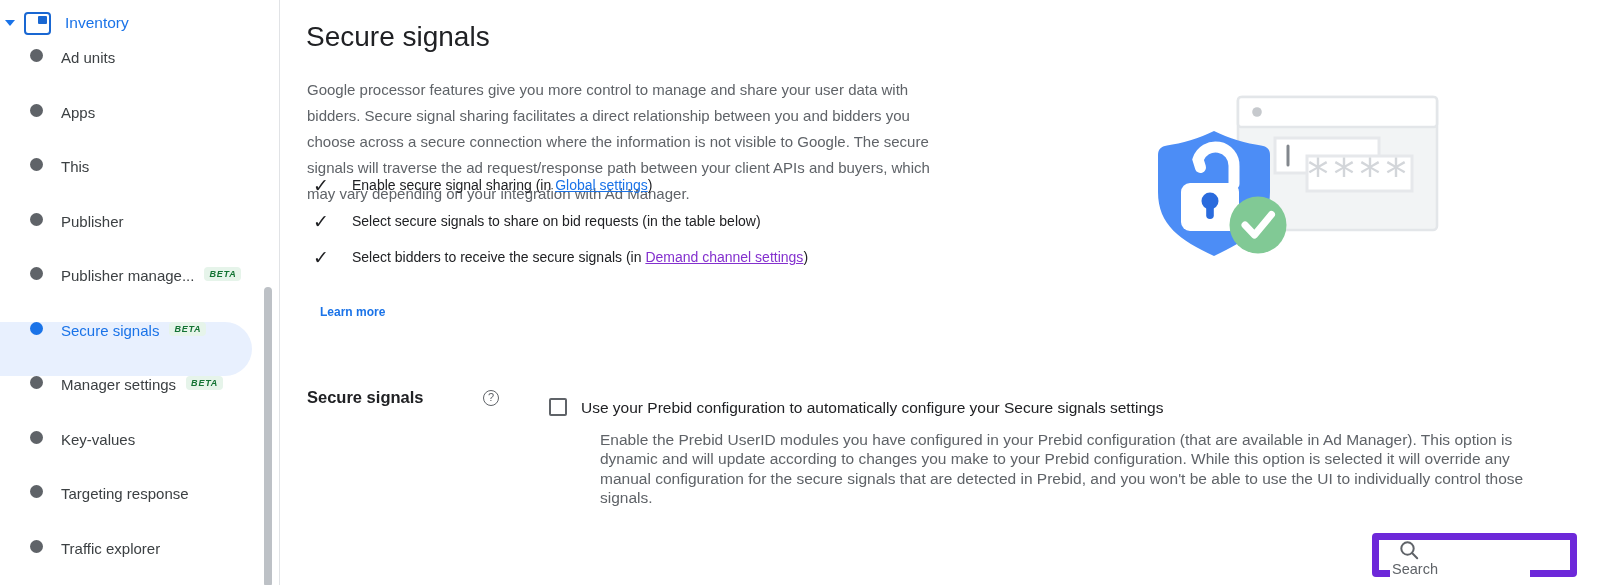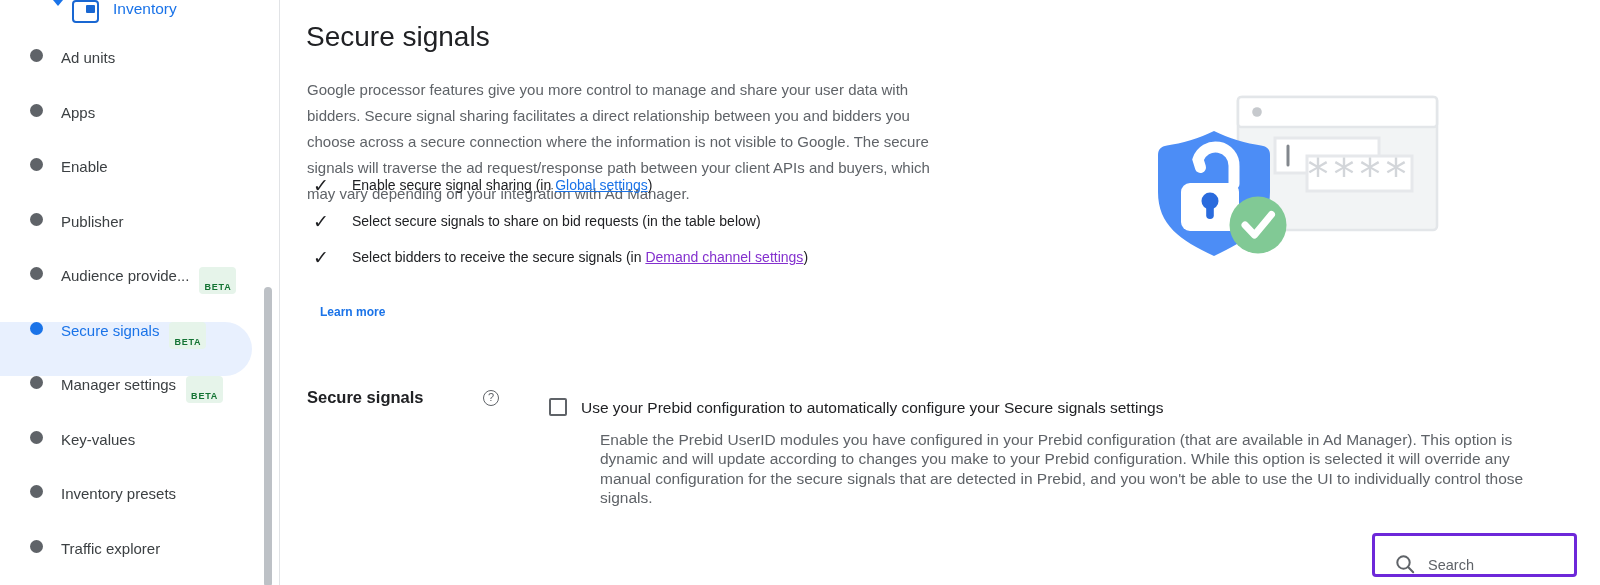--- a/index.html
+++ b/index.html
@@ -6,41 +6,41 @@
   html,body { margin:0; padding:0; }
   body {
     width:1600px; height:585px; position:relative; overflow:hidden;
     background:#fff; font-family:"Liberation Sans", sans-serif; color:#202124;
   }
 
   
   .sidebar { position:absolute; left:0; top:0; width:280px; height:585px;
              border-right:1px solid #e1e3e6; background:#fff; }
   .sidebar-header { position:absolute; top:0; left:0; width:100%; height:46px;
-                    display:flex; cursor:pointer;padding-left:48px; }
+                    display:flex; align-items:center; cursor:pointer; }
   .caret { width:0; height:0; margin-left:5px;
            border-left:5px solid transparent; border-right:5px solid transparent;
            border-top:6px solid var(--accent-blue); }
   .inv-icon { width:27px; height:23px; margin-left:9px; border:2.5px solid #1967d2;
               border-radius:4px; position:relative; background:#fff; }
   .inv-icon .inner { position:absolute; top:2.5px; right:2.5px; width:9px; height:8px;
                      background:#1967d2; border-radius:1px; }
   .sidebar-header .hdr-label { margin-left:14px; font-size:15.5px; color:var(--accent-blue); }
 
   .sidebar-items { position:absolute; top:49px; left:0; width:100%; }
   .sidebar-item { height:54.5px; display:flex; align-items:flex-start; cursor:pointer; }
   .sidebar-item .dot { width:13px; height:13px; border-radius:50%; background:#5f6368;
                        margin-left:30px; flex:none; }
   .sidebar-item .item-label { margin-left:18px; font-size:15px; color:#3c4043; white-space:nowrap; }
   .sidebar-item.selected { background:var(--selected-bg); width:252px; border-radius:0 27px 27px 0; }
   .sidebar-item.selected .dot { background:var(--accent-blue); }
   .sidebar-item.selected .item-label { color:var(--accent-blue); }
   .badge { margin-left:10px; background:var(--badge-bg); color:var(--badge-text);
-           font-size:9px; font-weight:700; letter-spacing:0.8px; padding:16px 5px 2px;
-           border-radius:4px; line-height:1; }
+           font-size:9px; font-weight:700; letter-spacing:0.8px; padding:3px 5px 2px;
+           border-radius:4px; line-height:1;font-style:italic; }
 
   .sidebar-scrollbar { position:absolute; left:264px; top:287px; width:8px; height:300px;
                        background:#bdc1c6; border-radius:4px; cursor:pointer; }
 
   
   .page-title { position:absolute; left:306px; top:21px; margin:0;
                 font-size:28px; font-weight:400; color:#202124; }
   .intro { position:absolute; left:307px; top:62px; width:650px;
            font-size:15px; line-height:26px; color:#5f6368; }
 
@@ -61,22 +61,22 @@
 
   .checkbox { position:absolute; left:549px; top:398px; width:18px; height:18px;
               border:2px solid #5f6368; border-radius:2px; background:#fff; cursor:pointer; }
   .checkbox-label { position:absolute; left:581px; top:399px; font-size:15.5px;
                     color:#202124; cursor:pointer; }
   .section-desc { position:absolute; left:581px; top:430px; width:950px;
                   font-size:15.5px; line-height:19.3px; color:#5f6368;margin-left:19px; }
 
   
   .search-box { position:absolute; left:1372px; top:533px; width:205px; height:44px;
-                border:3px solid #6d28d9; border-radius:4px; display:flex; align-items:flex-end;
-                background:#fff; }
+                border:7px solid #6d28d9; border-radius:4px; display:flex; align-items:flex-start;
+                background:#fff;flex-direction:column; }
   .search-box svg { margin-left:20px; flex:none; }
   .search-input { border:none; outline:none; margin-left:11px; width:140px;
                   font-size:14.5px; font-family:"Liberation Sans",sans-serif; color:#202124; }
   .search-input::placeholder { color:#5f6368; opacity:1; }
 
   
   .illustration { position:absolute; left:1135px; top:88px; }
 </style>
 </head>
 <body>
@@ -97,33 +97,33 @@
   </div>
 
   <div class="sidebar-item">
     <span class="dot"></span>
     <span class="item-label">Apps</span>
 
   </div>
 
   <div class="sidebar-item">
     <span class="dot"></span>
-    <span class="item-label">Enable</span>
+    <span class="item-label">This</span>
 
   </div>
 
   <div class="sidebar-item">
     <span class="dot"></span>
     <span class="item-label">Publisher</span>
 
   </div>
 
   <div class="sidebar-item">
     <span class="dot"></span>
-    <span class="item-label">Audience provide...</span>
+    <span class="item-label">Publisher manage...</span>
     <span class="badge">BETA</span>
   </div>
 
   <div class="sidebar-item selected">
     <span class="dot"></span>
     <span class="item-label">Secure signals</span>
     <span class="badge">BETA</span>
   </div>
 
   <div class="sidebar-item">
@@ -133,21 +133,21 @@
   </div>
 
   <div class="sidebar-item">
     <span class="dot"></span>
     <span class="item-label">Key-values</span>
 
   </div>
 
   <div class="sidebar-item">
     <span class="dot"></span>
-    <span class="item-label">Inventory presets</span>
+    <span class="item-label">Targeting response</span>
 
   </div>
 
   <div class="sidebar-item">
     <span class="dot"></span>
     <span class="item-label">Traffic explorer</span>
 
   </div>
 </div>
   <div class="sidebar-scrollbar"></div>

